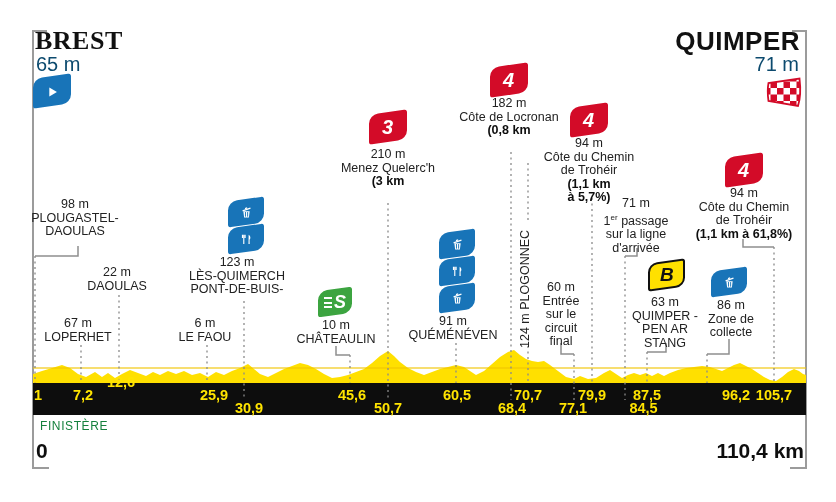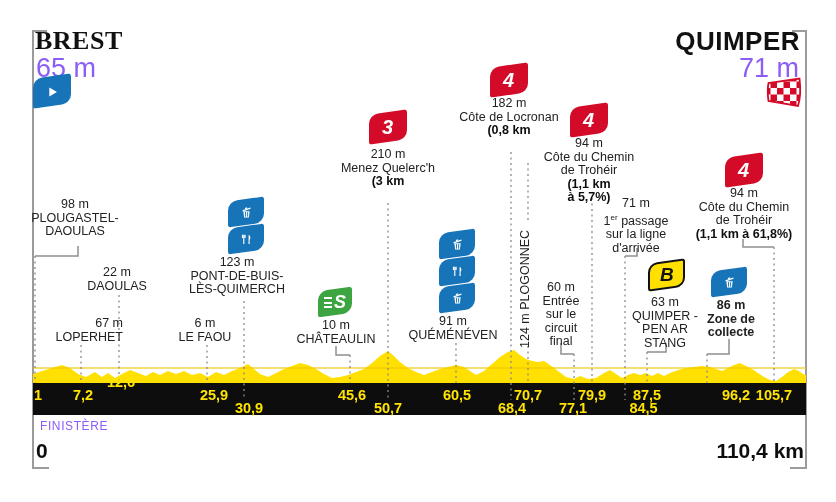--- a/index.html
+++ b/index.html
@@ -1,39 +1,39 @@
 <!DOCTYPE html>
 <html><head>
 <meta charset="utf-8">
 <style>
   html,body{margin:0;padding:0;background:#fff;}
   .canvas{position:relative;width:836px;height:502px;background:#fff;overflow:hidden;
           font-family:"Liberation Sans","DejaVu Sans",sans-serif;}
   svg.base{position:absolute;left:0;top:0;}
   .city{position:absolute;font-size:26px;font-weight:bold;color:#111;letter-spacing:.5px;white-space:nowrap;}
-  .elev{position:absolute;font-size:27px;color:#8b5cf6;white-space:nowrap;}
+  .elev{position:absolute;font-size:20px;color:#0c4a6e;white-space:nowrap;}
   .right{text-align:right;}
   .ann{position:absolute;text-align:center;font-size:12.5px;line-height:13.6px;color:#222;}
   .ann .b{font-weight:bold;color:#0e0e0e;}
   .ann sup{font-size:8px;}
   .badge{position:absolute;transform:skewY(-8deg);border-radius:9px 3px 9px 3px;
          display:flex;align-items:center;justify-content:center;box-sizing:border-box;}
   .badge>*{transform:skewY(8deg);}
   .badge.red{background:#d30b28;width:38px;height:30px;color:#fff;font-weight:bold;font-style:italic;font-size:20px;}
   .badge.blue{background:#1874b8;width:36px;height:26px;}
   .badge.green{background:#3ca440;width:34px;height:26px;color:#fff;}
   .badge.yellow{background:#ffe000;border:2.5px solid #111;width:37px;height:28px;color:#111;
                 font-weight:bold;font-style:italic;font-size:19px;}
   .sprint-inner{display:flex;align-items:center;gap:2px;font-weight:bold;font-style:italic;font-size:18px;}
   .speed-lines{display:flex;flex-direction:column;gap:2.5px;}
   .speed-lines i{display:block;width:8px;height:2px;background:#fff;}
   .vert{position:absolute;left:517px;top:222px;height:126px;writing-mode:vertical-rl;
         transform:rotate(180deg);font-size:12.5px;color:#222;white-space:nowrap;line-height:17px;}
   .km1,.km2{position:absolute;color:#ffe400;font-weight:bold;font-size:14.5px;transform:translateX(-50%);white-space:nowrap;}
-  .region{position:absolute;left:40px;top:419px;font-size:12px;color:#8b5cf6;letter-spacing:.6px;}
+  .region{position:absolute;left:40px;top:419px;font-size:12px;color:#15803d;letter-spacing:.6px;}
   .kmzero{position:absolute;left:36px;top:439px;font-size:21px;font-weight:bold;color:#0e0e0e;}
   .kmtotal{position:absolute;right:32px;top:439px;font-size:21px;font-weight:bold;color:#0e0e0e;}
 </style>
 </head>
 <body>
 
 <div class="canvas">
 
   <svg class="base" width="836" height="502" viewBox="0 0 836 502">
 
@@ -96,21 +96,21 @@
     </defs>
     <path d="M4.5 8 Q3 16 4.5 26 L34 31 Q37.5 20 35.5 3.5 Z" fill="url(#chk)" stroke="#d30b28" stroke-width="1.8"></path>
   </svg>
 
   <div class="ann" style="left:20px;top:198px;width:110px;">
     <div>98 m</div>
     <div>PLOUGASTEL-</div>
     <div>DAOULAS</div>
   </div>
 
-  <div class="ann" style="left:33px;top:317px;width:90px;text-align:right;">
+  <div class="ann" style="left:33px;top:317px;width:90px;">
     <div>67 m</div>
     <div>LOPERHET</div>
   </div>
 
   <div class="ann" style="left:72px;top:266px;width:90px;">
     <div>22 m</div>
     <div>DAOULAS</div>
   </div>
 
   <div class="ann" style="left:165px;top:317px;width:80px;">
@@ -133,22 +133,22 @@
   <div class="badge blue" style="left:228px;top:226px;">
     <svg width="15" height="15" viewBox="0 0 16 16">
       <g stroke="#fff" stroke-width="1.2" fill="none">
         <path d="M3.7 3v3.4M5.1 3v3.4M6.5 3v3.4M5.1 5.6V13"></path>
       </g>
       <path fill="#fff" d="M10.3 3c2 .9 2.5 3.7 1 5.4l.1 4.6h-1.3z"></path>
     </svg>
   </div>
   <div class="ann" style="left:172px;top:256px;width:130px;">
     <div>123 m</div>
+    <div>LÈS-QUIMERCH</div>
     <div>PONT-DE-BUIS-</div>
-    <div>LÈS-QUIMERCH</div>
   </div>
 
   <div class="badge green" style="left:318px;top:289px;">
     <span class="sprint-inner">
       <span class="speed-lines">
           <i></i>
           <i></i>
           <i></i>
         </span>
       <span>S</span>
@@ -257,21 +257,21 @@
       <g fill="#fff">
           <path d="M4.6 6.8h6.8l-0.9 6.6H5.5z"></path>
         <g transform="rotate(-18 8 4.8)">
             <rect x="3.6" y="4.2" width="8.8" height="1.4"></rect>
             <rect x="6.8" y="2.8" width="2.4" height="1.3"></rect>
           </g>
         </g>
       <path stroke="#1874b8" stroke-width="1" d="M6.9 7.6v4.9M9.2 7.6v4.9" fill="none"></path>
     </svg>
   </div>
-  <div class="ann" style="left:681px;top:299px;width:100px;font-weight:bold;">
+  <div class="ann" style="left:681px;top:299px;width:100px;">
     <div>86 m</div>
     <div>Zone de</div>
     <div>collecte</div>
   </div>
 
   <div class="badge red" style="left:725px;top:155px;">
     <span>4</span>
   </div>
   <div class="ann" style="left:669px;top:187px;width:150px;">
     <div>94 m</div>

